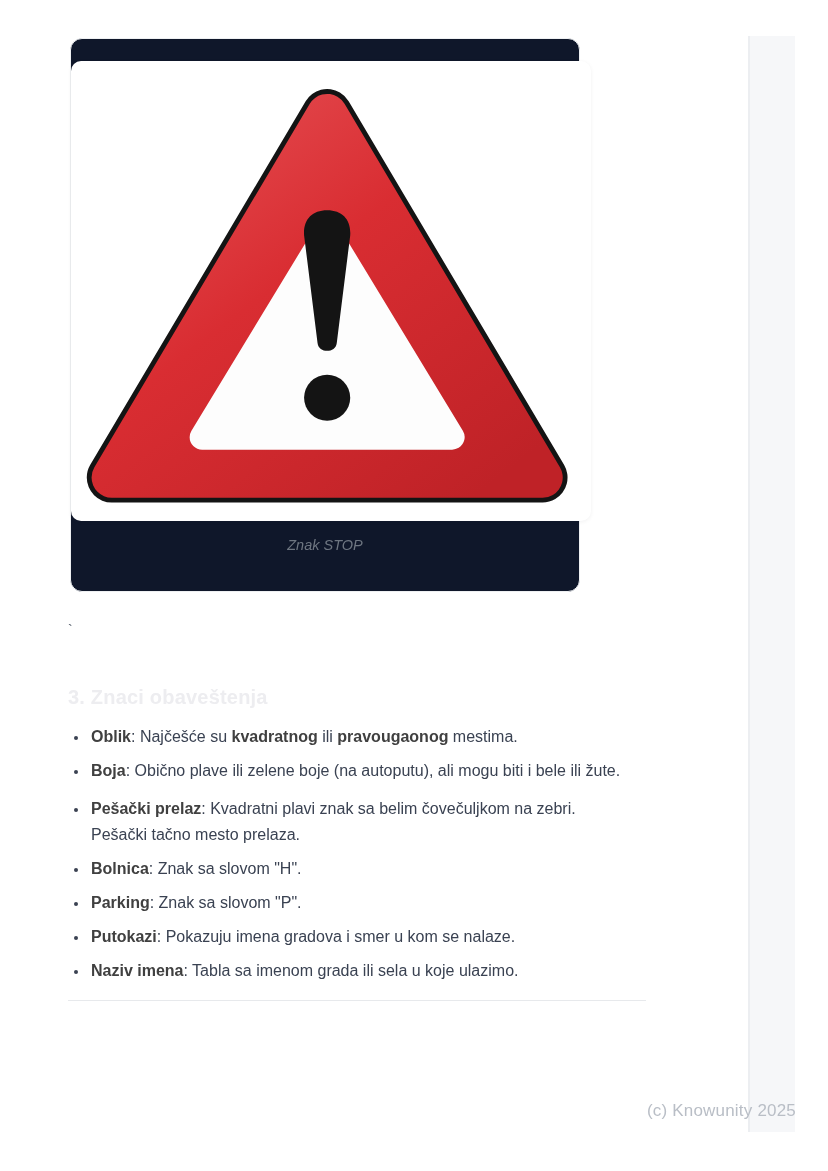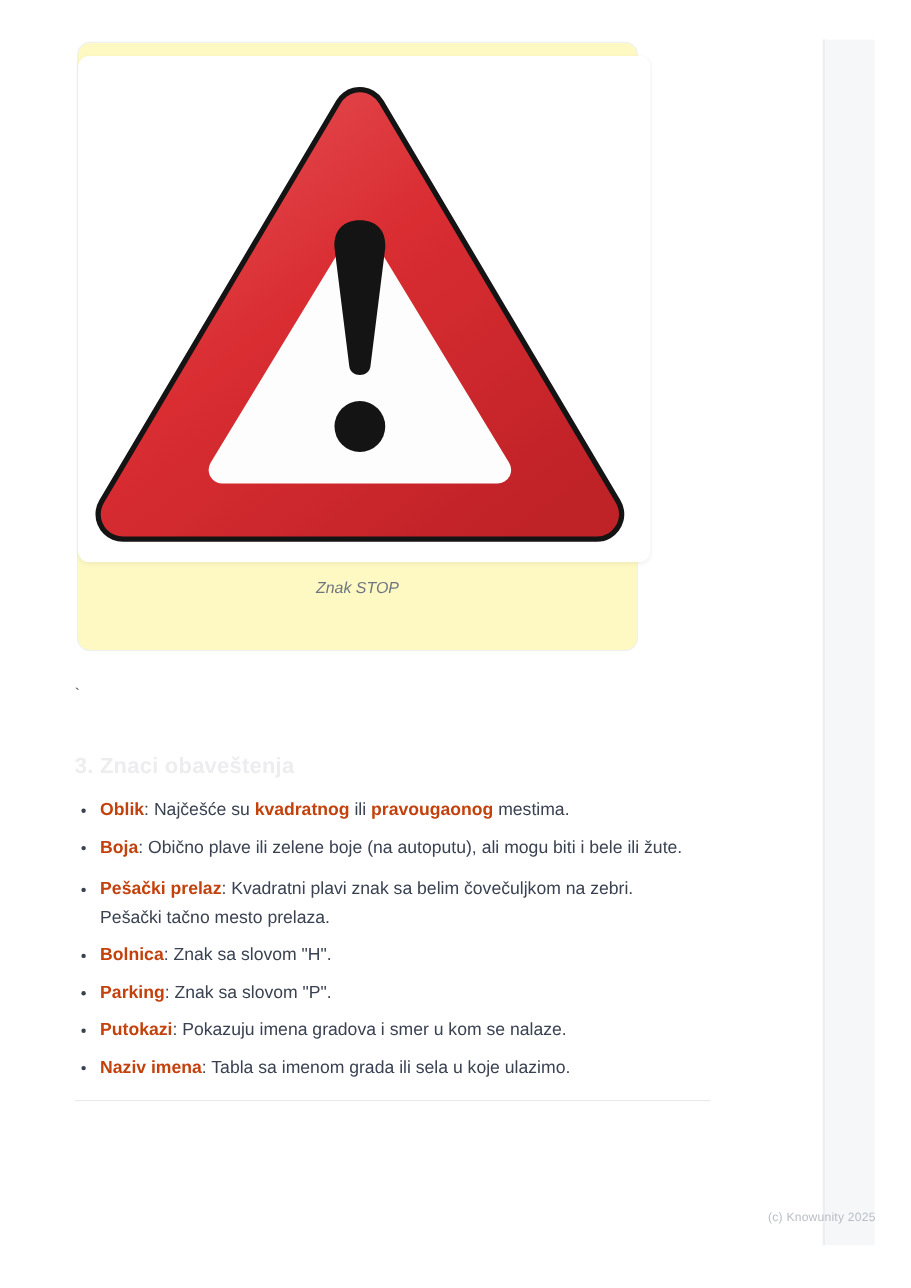--- a/index.html
+++ b/index.html
@@ -14,24 +14,24 @@
   .side-strip {
     position:absolute; left:748px; top:36px; width:45px; height:1096px;
     background:#f6f7f9; border-left:2px solid #eceef1;
   }
   .content { position:absolute; left:68px; top:0; width:582px; }
 
   .figure-card {
     box-sizing:border-box;
     margin-top:38px; margin-left:2px;
     width:510px; height:554px;
-    background:#fef9c3;
+    background:#0f172a;
     border:1px solid #eef0f2;
     border-radius:12px;
-    padding-top:12px;
+    padding-top:22px;
   }
   .figure-inner {
     width:520px; height:460px; margin:0 auto;
     background:#ffffff; border-radius:10px;
     box-shadow:0 1px 4px rgba(16,24,40,0.06);
     display:flex; align-items:center; justify-content:center;
   }
   .figure-caption {
     margin-top:16px; text-align:center;
     font-style:italic; font-size:14.5px; color:#6e7681;
@@ -44,32 +44,32 @@
     color:#ededf0; line-height:30px; letter-spacing:0.2px;
   }
 
   .intro { margin-top:22px; font-size:16px; line-height:26px; }
 
   ul.doc-list { margin:12px 0 0 0; padding-left:21px; list-style:disc; }
   ul.doc-list li { font-size:16px; line-height:26px; padding-left:2px; }
   ul.doc-list li + li { margin-top:8px; }
   ul.doc-list li::marker { color:#3a4252; font-size:0.85em; }
 
-  .b { font-weight:700; color:#c2410c; }
+  .b { font-weight:700; color:#404040; }
 
   .primeri { margin-top:22px; font-style:italic; font-size:16px; line-height:26px; }
 
   hr.divider {
     border:none; border-top:1px solid #e7e9ec;
     margin:16px 0 0 0; width:578px;
   }
 
   .footer-copy {
     position:absolute; top:1101px; right:32px;
-    font-size:11px; color:#b9bec6; letter-spacing:0.2px;
+    font-size:17px; color:#b9bec6; letter-spacing:0.2px;
   }
 </style>
 </head>
 <body>
 
 <div class="side-strip"></div>
 
 <div class="content">
 
   <div class="figure-card">

